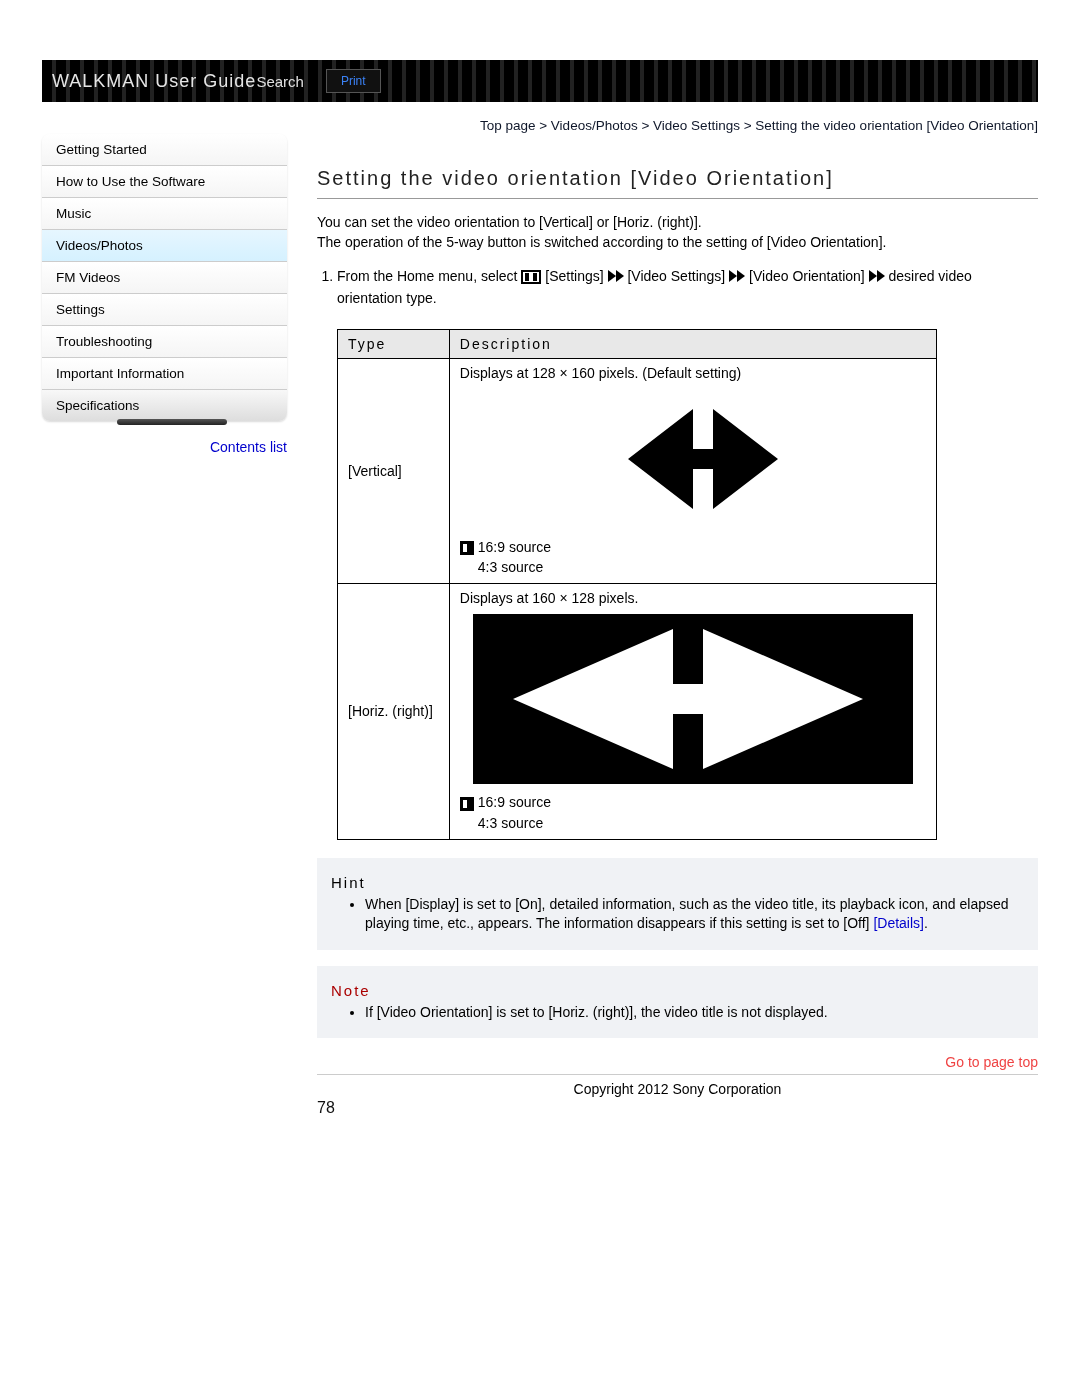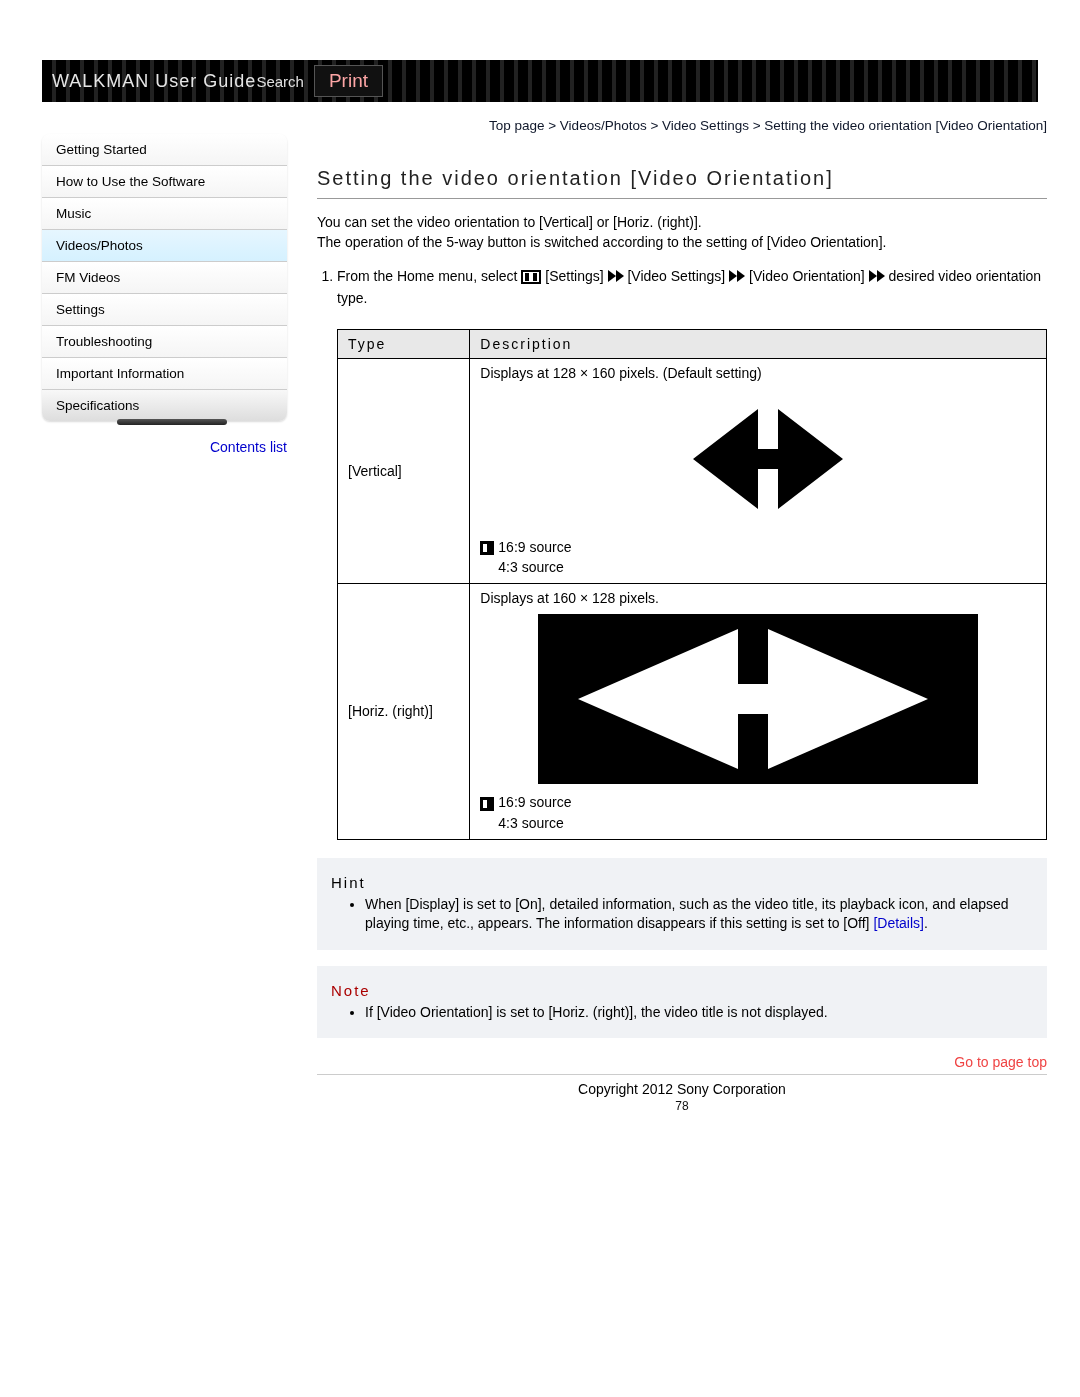--- a/index.html
+++ b/index.html
@@ -10,21 +10,21 @@
   height: 42px;
   display: flex;
   align-items: center;
   justify-content: flex-start;
   color: #e5e5e5;
   padding: 0 10px;
 }
 .header-title { color: #e5e5e5; font-size: 18px; letter-spacing: 1px; font-weight: normal; }
 .header-right { display: flex; align-items: center; }
 .search-label { color: #e0e0e0; margin-right: 10px; font-size: 15px; }
-.print-btn { background: #111; color: #fca5a5; border: 1px solid #555; padding: 4px 14px; font-size: 19px; cursor: pointer; }
+.print-btn { background: #111; color: #3b82f6; border: 1px solid #555; padding: 4px 14px; font-size: 12px; cursor: pointer; margin-left: 12px; }
 .body-area { display: flex; margin-top: 10px; }
 .sidebar { width: 245px; flex-shrink: 0; padding-top: 22px; }
 .sidebar-list { list-style: none; border-radius: 8px; overflow: hidden; box-shadow: 0 1px 2px rgba(0,0,0,0.15); }
 .sidebar-item { padding: 8px 14px; border-bottom: 1px solid #ccc; background: linear-gradient(#fff, #f5f5f5); cursor: pointer; font-size: 13.5px; }
 .sidebar-item.active { background: linear-gradient(#e6f6ff, #d5f1ff); }
 .sidebar-list li:last-child { border-bottom: 0; background: linear-gradient(#f8f8f8, #ddd); }
 .sidebar-scrollshadow { height: 6px; background: linear-gradient(#555,#222); margin: 0 60px 0 75px; border-radius: 3px; margin-top: -2px; }
 .contents-list { text-align: right; color: #0000cc; margin-top: 14px; font-size: 14px; }
 .main { flex: 1; padding-left: 30px; }
 .breadcrumb { color: #0000cc; text-align: right; font-size: 13.5px; padding: 6px 0 10px 0; }
@@ -39,42 +39,42 @@
 }
 .settings-icon::before { content: ""; position: absolute; left: 2px; top: 1px; width: 4px; height: 8px; background: #000; }
 .settings-icon::after { content: ""; position: absolute; right: 2px; top: 1px; width: 4px; height: 8px; background: #000; }
 .ff-icon { display: inline-block; vertical-align: middle; }
 .ff-icon::before {
   content: ""; display: inline-block; border-style: solid; border-width: 6px 0 6px 8px; border-color: transparent transparent transparent #000;
 }
 .ff-icon::after {
   content: ""; display: inline-block; border-style: solid; border-width: 6px 0 6px 8px; border-color: transparent transparent transparent #000;
 }
-.type-table { border-collapse: collapse; width: 710px; margin: 10px 0 18px 20px; }
+.type-table { border-collapse: collapse; width: 600px; margin: 10px 0 18px 20px; }
 .type-table th, .type-table td { border: 1px solid #000; padding: 6px 10px; vertical-align: middle; font-size: 14px; text-align: left; }
 .type-table th { background: #e8e8e8; letter-spacing: 2px; font-weight: normal; }
 .desc-cell { padding: 8px 10px; }
 .sample-box { margin: 8px auto; background: #fff; text-align: center; }
 .vsvg { width: 170px; height: 140px; display: block; margin: 0 auto; }
 
 .hsvg { width: 440px; height: 170px; display: block; margin: 0 auto; }
 .source-lines { margin-top: 6px; }
 .source-line { font-size: 14px; padding: 2px 0; }
 .bullet-box { display: inline-block; width: 14px; height: 14px; background: #000; vertical-align: middle; margin-right: 4px; position: relative; }
 .bullet-box::after { content: ""; position: absolute; left: 3px; top: 3px; width: 4px; height: 8px; background: #fff; }
 .callout { background: #f0f2f5; padding: 16px 14px; margin: 16px 0; }
 .callout-title { letter-spacing: 2px; font-size: 15px; }
 .callout-title.note { color: #aa0000; }
 .callout ul { margin-left: 34px; margin-top: 4px; }
 .callout ul li { line-height: 1.4; font-size: 14px; }
 .details-link { color: #0000cc; }
 .go-top { text-align: right; color: #ef4444; font-size: 14px; margin-top: 6px; }
 .foot-hr { border: 0; border-top: 1px solid #ccc; margin: 4px 0; }
 .copyright { text-align: center; font-size: 14px; margin-top: 6px; }
-.pagenum { text-align: center; font-size: 12px; margin-top: 2px; color: #111; }
+.pagenum { font-size: 16px; margin-top: 2px; color: #111; }
 </style>
 </head>
 <body>
 
 <div class="page">
 
   <div class="header">
     <div class="header-title">WALKMAN User Guide</div>
     <div class="header-right">
       <span class="search-label">Search</span>

